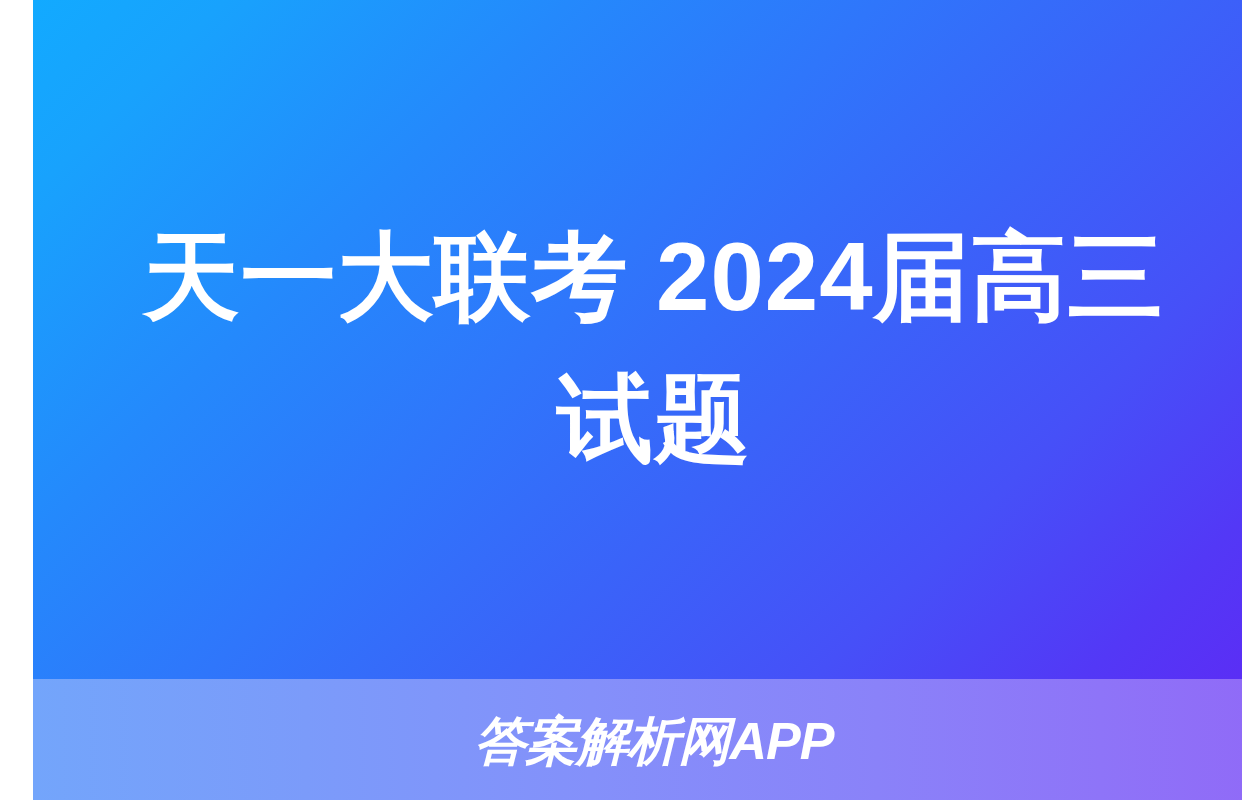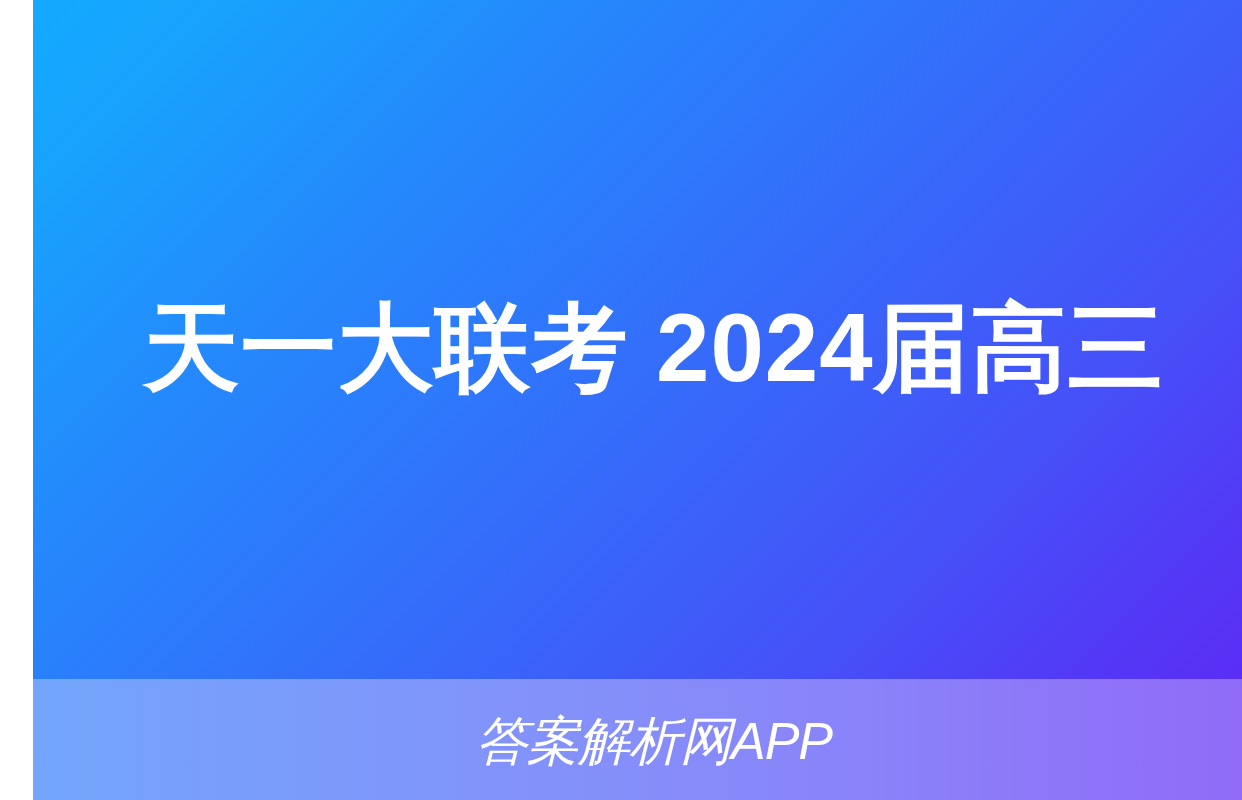--- a/index.html
+++ b/index.html
@@ -76,35 +76,36 @@
         #9069f7 100%);
     display: flex;
     align-items: center;
     justify-content: center;
   }
 
   .watermark-text {
     color: #ffffff;
     font-size: 52px;
     line-height: 60px;
-    font-weight: 400;
+    font-weight: 700;
     font-style: italic;
     letter-spacing: -1px;
     white-space: nowrap;
     margin-top: 2px;
   }
 </style>
 </head>
 <body>
 
 <div id="card">
 
   <div class="hero">
     <div class="title-block">
       <span class="title-line">天一大联考 2024届高三</span>
+      <span class="title-line">试题</span>
     </div>
   </div>
 
   <div class="watermark-band">
     <span class="watermark-text">答案解析网APP</span>
   </div>
 
 </div>
 
 </body></html>

